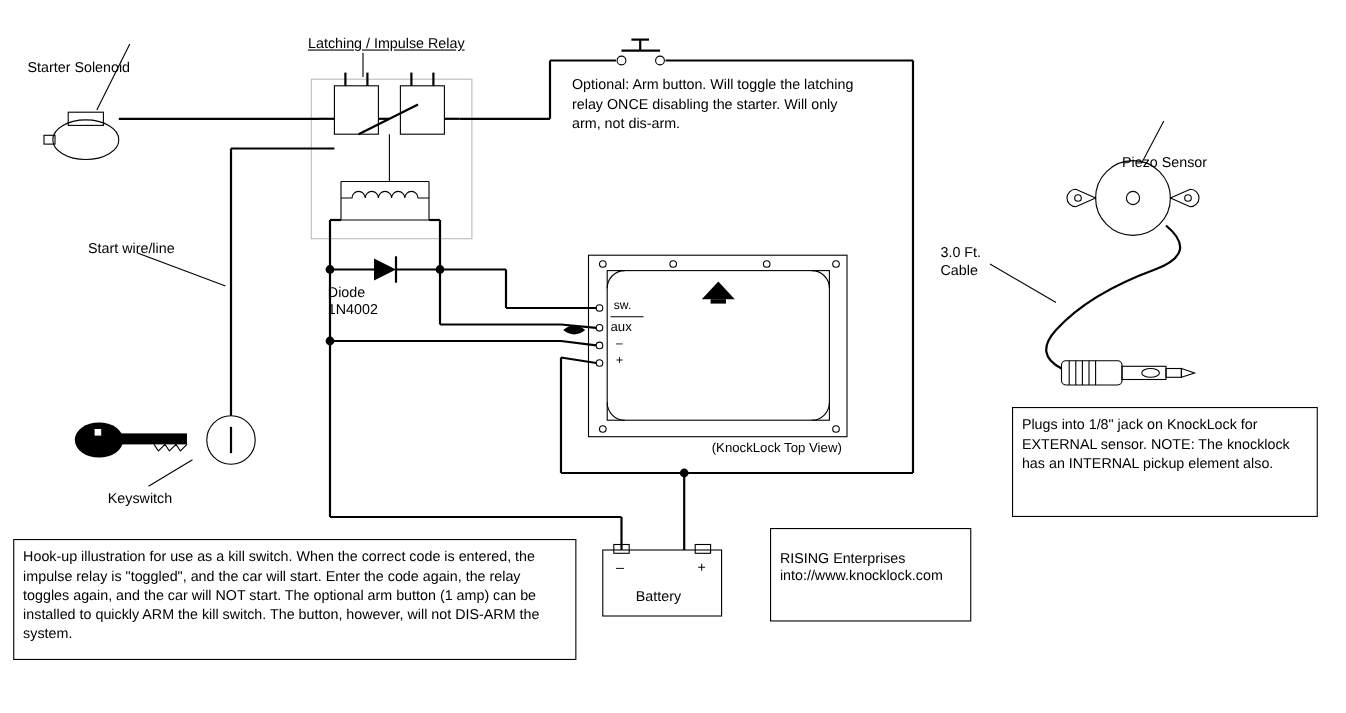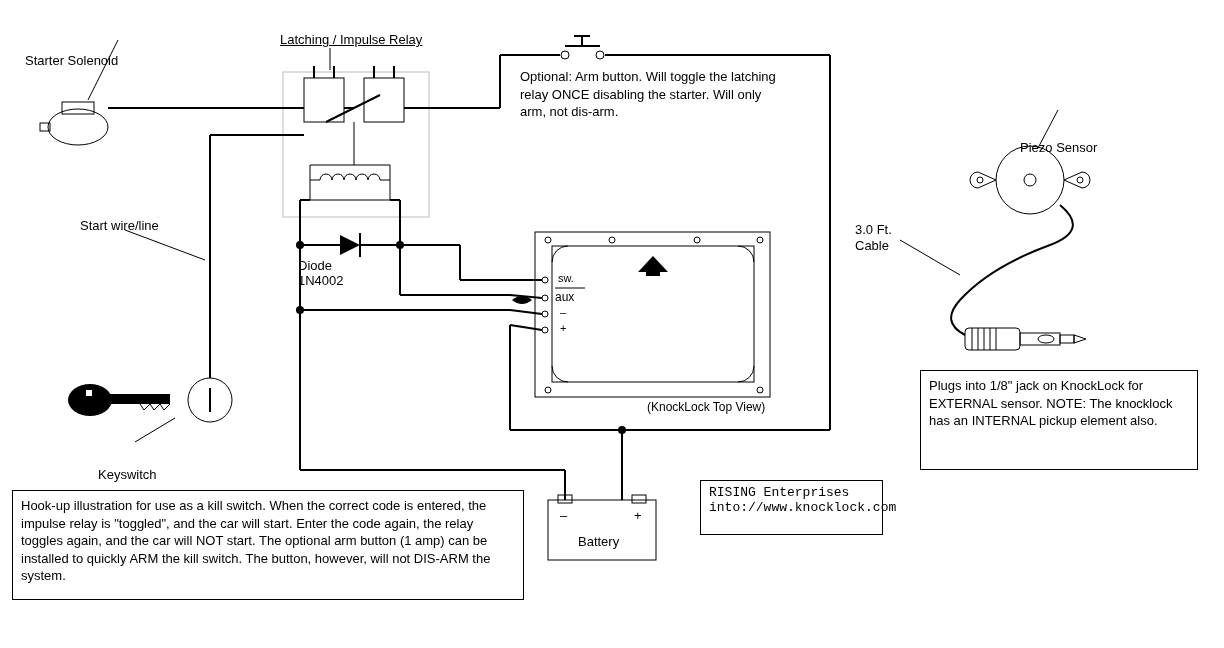--- a/index.html
+++ b/index.html
@@ -218,21 +218,21 @@
   <line x1="900" y1="240" x2="960" y2="275" class="ld"></line>
 
   <line x1="330" y1="48" x2="330" y2="70" class="ld"></line>
 </svg>
 
 <span class="label" style="left:25px; top:25px;margin-top:28px;">Starter Solenoid</span>
 <span class="label" style="left:280px; top:32px;text-decoration:underline;">Latching / Impulse Relay</span>
 <span class="label" style="left:80px; top:218px;">Start wire/line</span>
 <span class="label" style="left:298px; top:258px;">Diode</span>
 <span class="label" style="left:298px; top:273px;">1N4002</span>
-<span class="label" style="left:98px; top:467px;">Keyswitch</span>
+<span class="label" style="left:98px; top:445px;">Keyswitch</span>
 
 <span class="label" style="left:1020px; top:92px;margin-top:48px;">Piezo Sensor</span>
 <span class="label" style="left:855px; top:222px;">3.0 Ft.</span>
 <span class="label" style="left:855px; top:238px;">Cable</span>
 
 <span class="label" style="left:612px; top:400px; font-size:12px;margin-left:35px;">(KnockLock Top View)</span>
 
 <span class="label" style="left:558px; top:272px; font-size:11px;text-align:center;">sw.</span>
 <span class="label" style="left:555px; top:290px; font-size:12px;">aux</span>
 <span class="label" style="left:560px; top:306px; font-size:11px;">–</span>
@@ -241,20 +241,20 @@
 <span class="label" style="left:560px; top:508px;">–</span>
 <span class="label" style="left:634px; top:508px;">+</span>
 <span class="label" style="left:578px; top:534px;">Battery</span>
 
 <div class="block" style="left:520px; top:68px; width:260px;">Optional:  Arm button.  Will toggle the latching relay ONCE disabling the starter.  Will only arm, not dis-arm.</div>
 
 <div class="box" style="left:12px; top:490px; width:510px; height:108px;">
   <div class="block" style="position:relative; padding:6px 8px;">Hook-up illustration for use as a kill switch.  When the correct code is entered, the impulse relay is "toggled", and the car will start.  Enter the code again, the relay toggles again, and the car will NOT start.  The optional arm button (1 amp) can be installed to quickly ARM the kill switch.  The button, however, will not DIS-ARM the system.</div>
 </div>
 
-<div class="box" style="left:700px; top:480px; width:165px; height:45px; padding:4px 8px;font-family:Liberation Mono, monospace;">
+<div class="box" style="left:700px; top:480px; width:165px; height:45px; padding:19px 8px;">
   <div>RISING Enterprises</div>
   <div>into://www.knocklock.com</div>
 </div>
 
 <div class="box" style="left:920px; top:370px; width:260px; height:86px; padding:6px 8px;">
   <div class="block" style="position:relative;">Plugs into 1/8" jack on KnockLock for EXTERNAL sensor.  NOTE: The knocklock has an INTERNAL pickup element also.</div>
 </div>
 
 </body></html>

